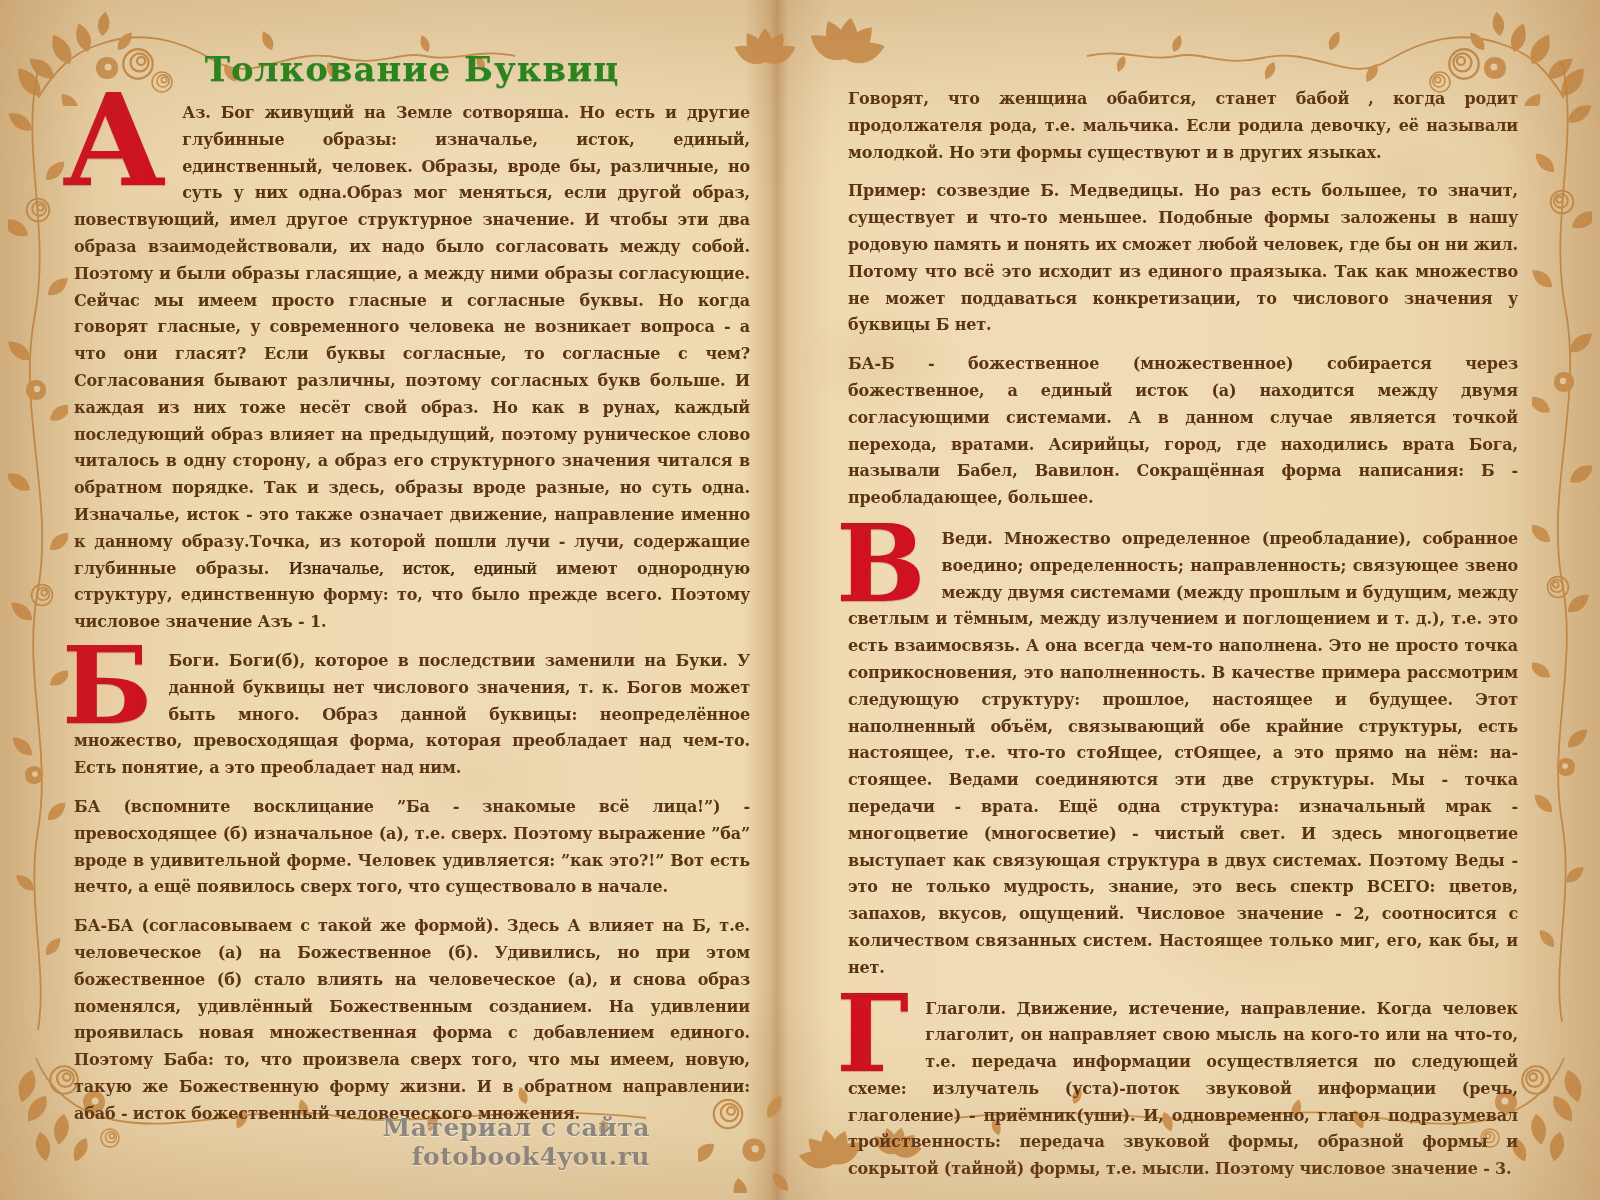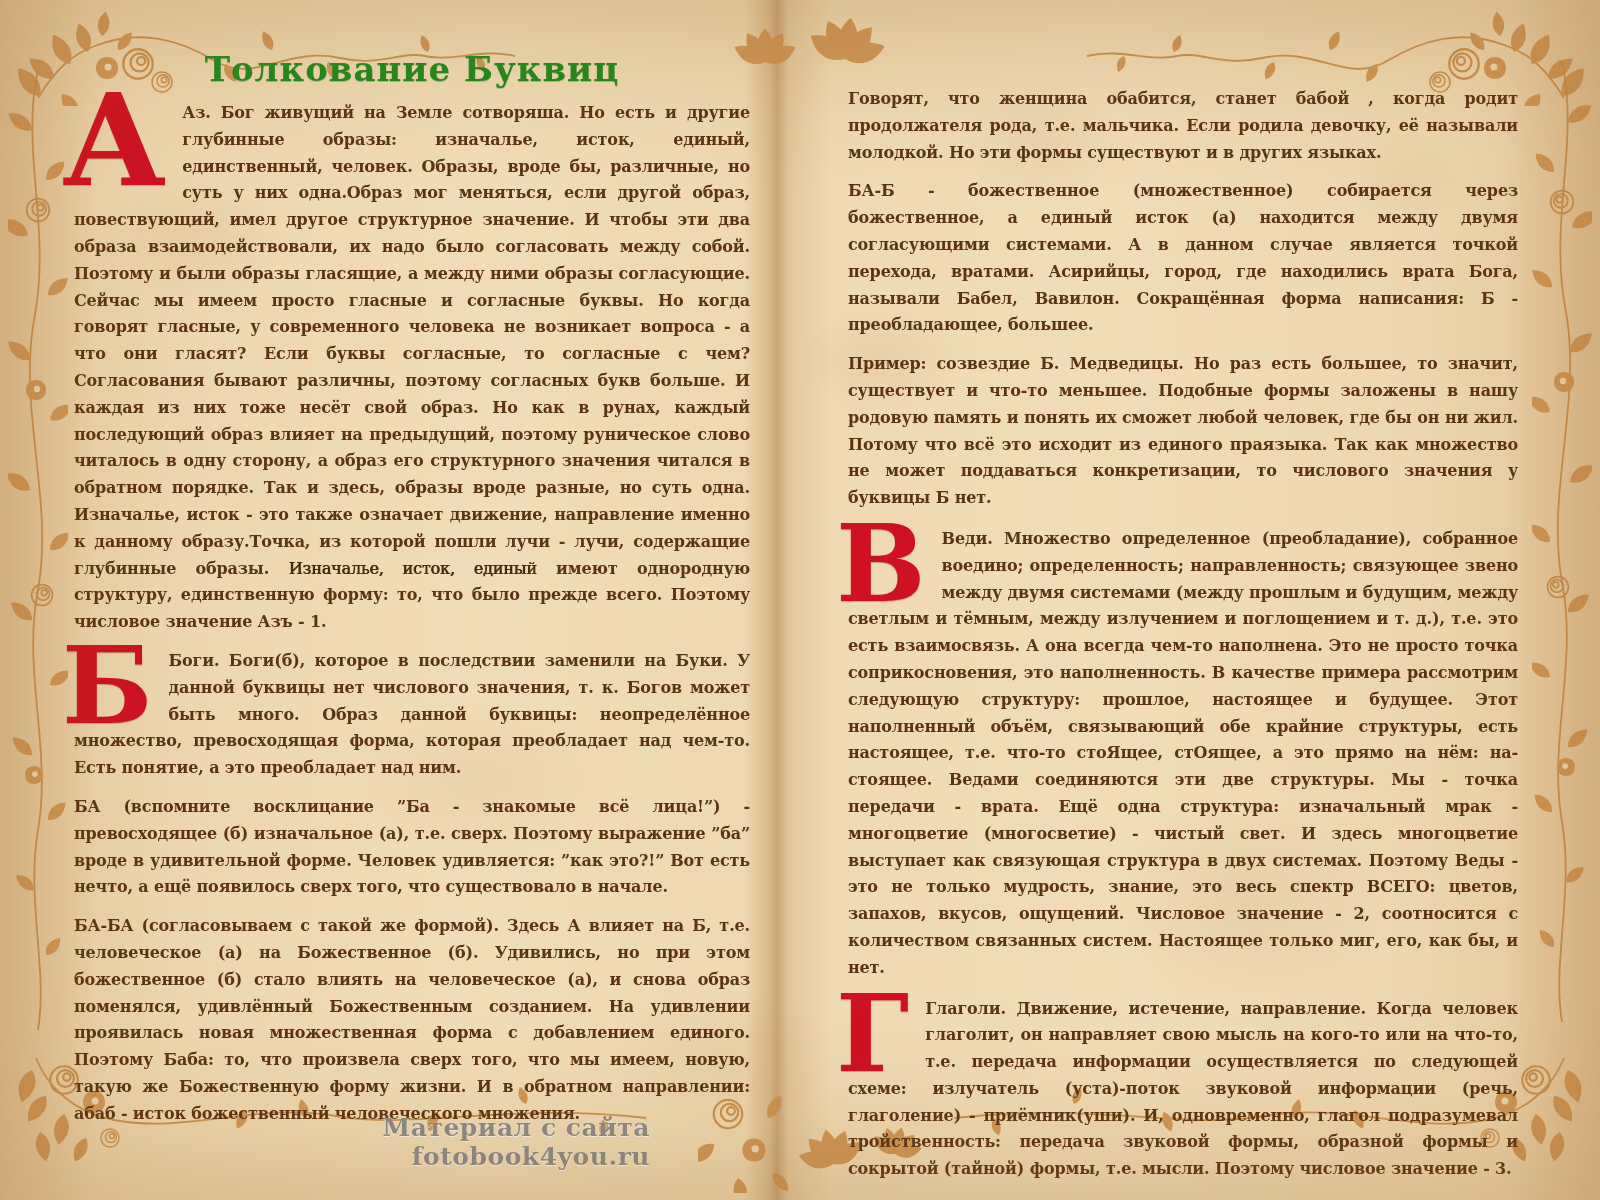--- a/index.html
+++ b/index.html
@@ -202,22 +202,22 @@
       <p>БА (вспомните восклицание ”Ба - знакомые всё лица!”) - превосходящее (б) изначальное (а), т.е. сверх. Поэтому выражение ”ба” вроде в удивительной форме. Человек удивляется: ”как это?!” Вот есть нечто, а ещё появилось сверх того, что существовало в начале.</p>
       <p>БА-БА (согласовываем с такой же формой). Здесь А влияет на Б, т.е. человеческое (а) на Божественное (б). Удивились, но при этом божественное (б) стало влиять на человеческое (а), и снова образ поменялся, удивлённый Божественным созданием. На удивлении проявилась новая множественная форма с добавлением единого. Поэтому Баба: то, что произвела сверх того, что мы имеем, новую, такую же Божественную форму жизни. И в обратном направлении: абаб - исток божественный человеческого множения.</p>
     </section>
   </div>
 
   <div class="watermark">Материал с сайта fotobook4you.ru</div>
 
   <div class="page-content right">
     <section class="sec">
       <p>Говорят, что женщина обабится, станет бабой , когда родит продолжателя рода, т.е. мальчика. Если родила девочку, её называли молодкой. Но эти формы существуют и в других языках.</p>
+      <p>Пример: созвездие Б. Медведицы. Но раз есть большее, то значит, существует и что-то меньшее. Подобные формы заложены в нашу родовую память и понять их сможет любой человек, где бы он ни жил. Потому что всё это исходит из единого праязыка. Так как множество не может поддаваться конкретизации, то числового значения у буквицы Б нет.</p>
       <p>БА-Б - божественное (множественное) собирается через божественное, а единый исток (а) находится между двумя согласующими системами. А в данном случае является точкой перехода, вратами. Асирийцы, город, где находились врата Бога, называли Бабел, Вавилон. Сокращённая форма написания: Б - преобладающее, большее.</p>
-      <p>Пример: созвездие Б. Медведицы. Но раз есть большее, то значит, существует и что-то меньшее. Подобные формы заложены в нашу родовую память и понять их сможет любой человек, где бы он ни жил. Потому что всё это исходит из единого праязыка. Так как множество не может поддаваться конкретизации, то числового значения у буквицы Б нет.</p>
     </section>
 
     <section class="sec">
       <span class="dropcap dc-small">В</span>
       <p>Веди. Множество определенное (преобладание), собранное воедино; определенность; направленность; связующее звено между двумя системами (между прошлым и будущим, между светлым и тёмным, между излучением и поглощением и т. д.), т.е. это есть взаимосвязь. А она всегда чем-то наполнена. Это не просто точка соприкосновения, это наполненность. В качестве примера рассмотрим следующую структуру: прошлое, настоящее и будущее. Этот наполненный объём, связывающий обе крайние структуры, есть настоящее, т.е. что-то стоЯщее, стОящее, а это прямо на нём: на-стоящее. Ведами соединяются эти две структуры. Мы - точка передачи - врата. Ещё одна структура: изначальный мрак - многоцветие (многосветие) - чистый свет. И здесь многоцветие выступает как связующая структура в двух системах. Поэтому Веды - это не только мудрость, знание, это весь спектр ВСЕГО: цветов, запахов, вкусов, ощущений. Числовое значение - 2, соотносится с количеством связанных систем. Настоящее только миг, его, как бы, и нет.</p>
     </section>
 
     <section class="sec">
       <span class="dropcap dc-small">Г</span>
       <p>Глаголи. Движение, истечение, направление. Когда человек глаголит, он направляет свою мысль на кого-то или на что-то, т.е. передача информации осуществляется по следующей схеме: излучатель (уста)-поток звуковой информации (речь, глаголение) - приёмник(уши). И, одновременно, глагол подразумевал тройственность: передача звуковой формы, образной формы и сокрытой (тайной) формы, т.е. мысли. Поэтому числовое значение - 3.</p>

